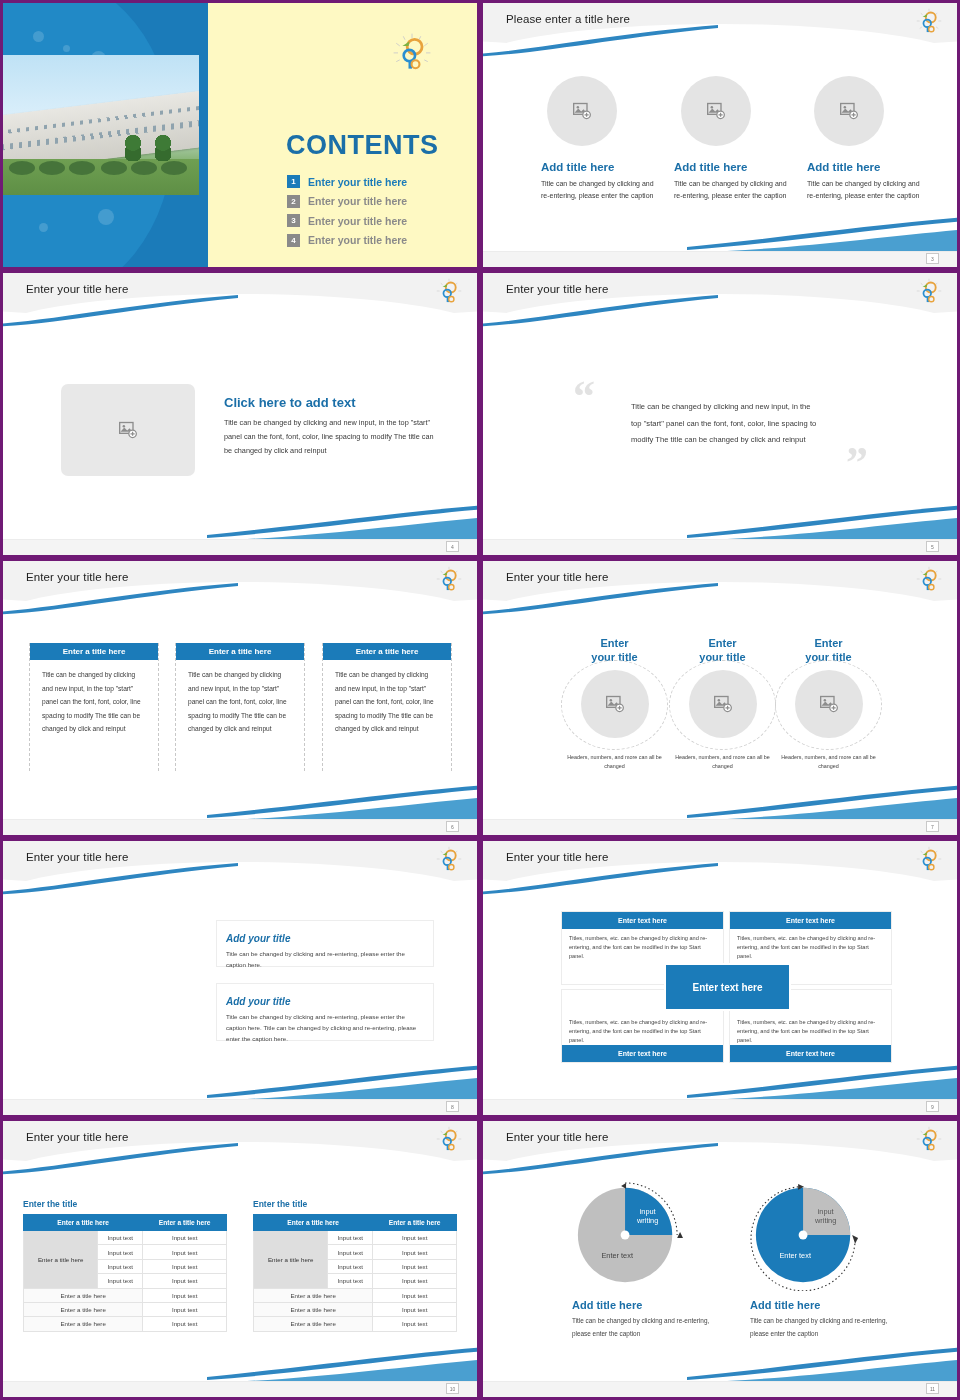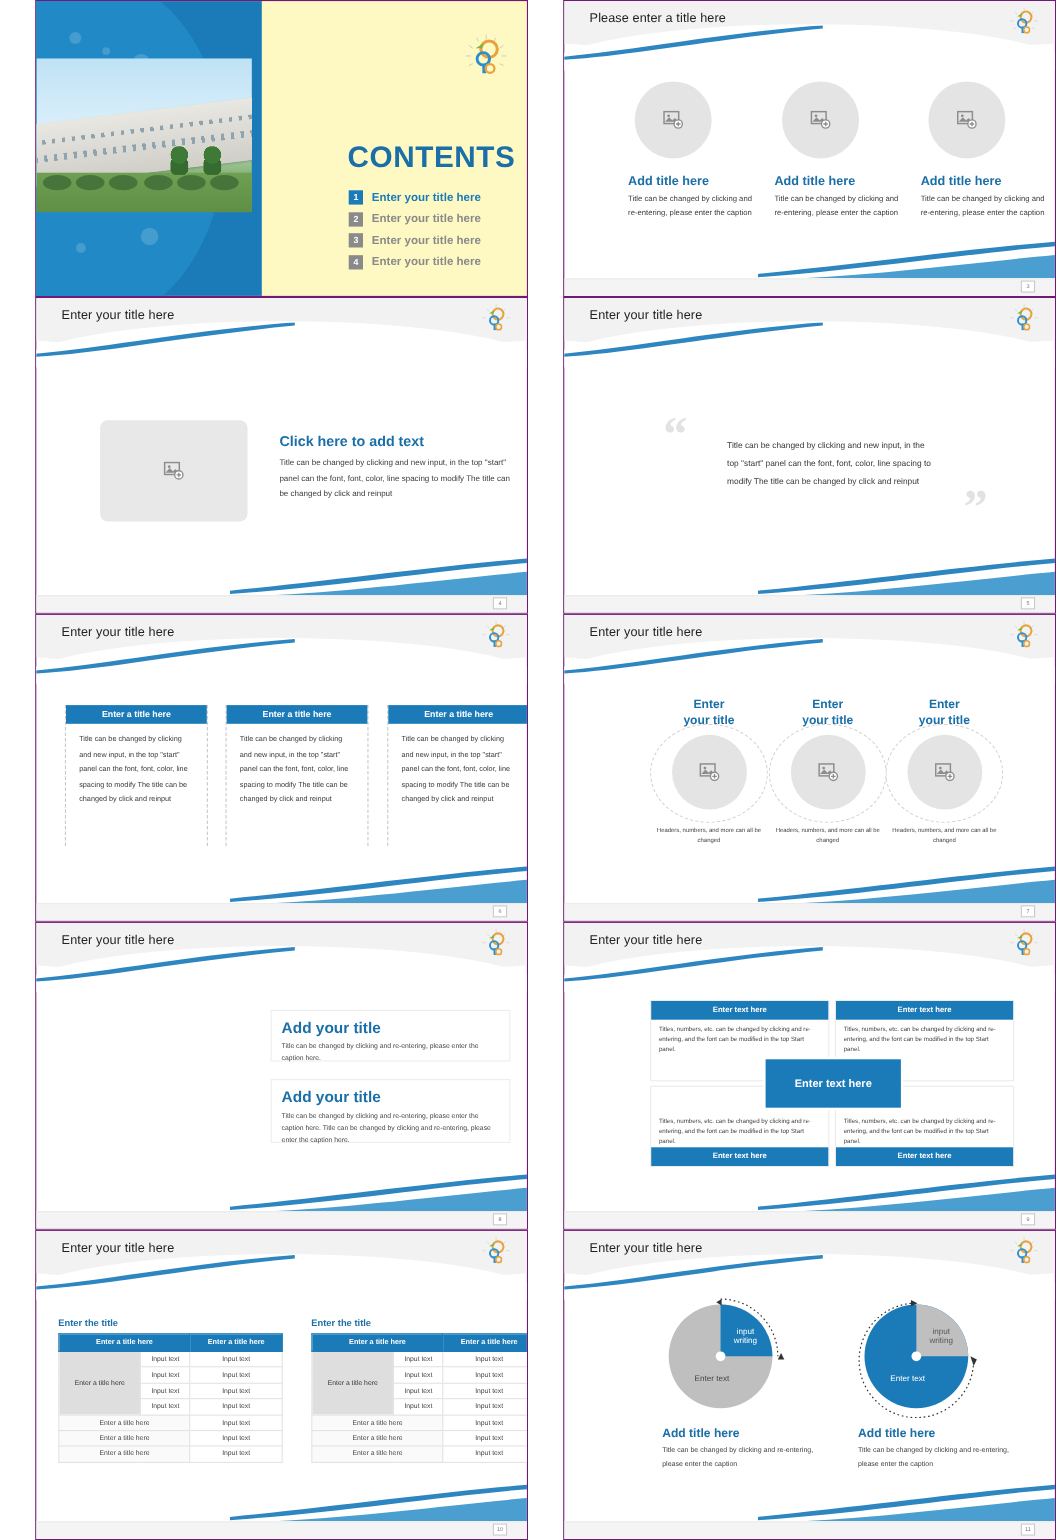--- a/index.html
+++ b/index.html
@@ -6,21 +6,21 @@
   html,body { width:960px; height:1400px; background:#ffffff;
     font-family:"Liberation Sans", sans-serif; }
 
   .sheet { width:960px; height:1400px; position:relative; background:#fff; }
 
   
   .grid { display:grid; grid-template-columns:480px 480px;
           grid-template-rows:270px 288px 280px 280px 282px; }
 
   .slide { position:relative; overflow:hidden; background:#fff;
-           border:1px solid #701a75;margin-left:32px; }
+           border:3px solid #701a75; }
   .hdr-curve { position:absolute; left:0; top:0; width:100%; height:46px;
          background:#f2f2f2;
          -webkit-clip-path: ellipse(92% 100% at 50% 0%);
          clip-path: ellipse(92% 100% at 50% 0%); }
   .hdr-white { position:absolute; left:-4%; top:21px; width:108%; height:42px;
          background:#fff; border-radius:50% 50% 0 0 / 100% 100% 0 0; }
   .hdr-title { position:absolute; left:23px; top:10px; font-size:11.5px;
          color:#222; letter-spacing:.1px; white-space:nowrap; }
 
   .swoosh-tl { position:absolute; left:-20px; top:22px; width:260px; height:32px;
@@ -102,21 +102,21 @@
   table.tbl td.shade { background:#dedede; color:#333; }
   table.tbl td.white { background:#fff; }
   .tbl-cap { font-size:8.5px; font-weight:bold; color:#1b6fa8; margin-bottom:5px; }
 
   .s8box { border:1px solid #ececec; background:#fff; }
   .s8txt { font-size:5.6px; color:#444; line-height:1.6; padding:5px 7px; }
   .s8center { position:absolute; background:#1b7bb9; color:#fff; font-size:10px;
         font-weight:bold; display:flex; align-items:center; justify-content:center;
         box-shadow:0 0 0 2px #fff; }
 
-  .addt { font-size:14px; font-weight:bold; color:#1b6fa8; }
+  .addt { font-size:10px; font-weight:bold; color:#1b6fa8;font-style:italic; }
   .smallbody { font-size:6.2px; color:#444; line-height:1.75; }
 </style>
 </head>
 <body>
 
 <div class="sheet">
 <div class="grid">
 
   <div class="slide cover">
     <div class="cover-blue"></div>

